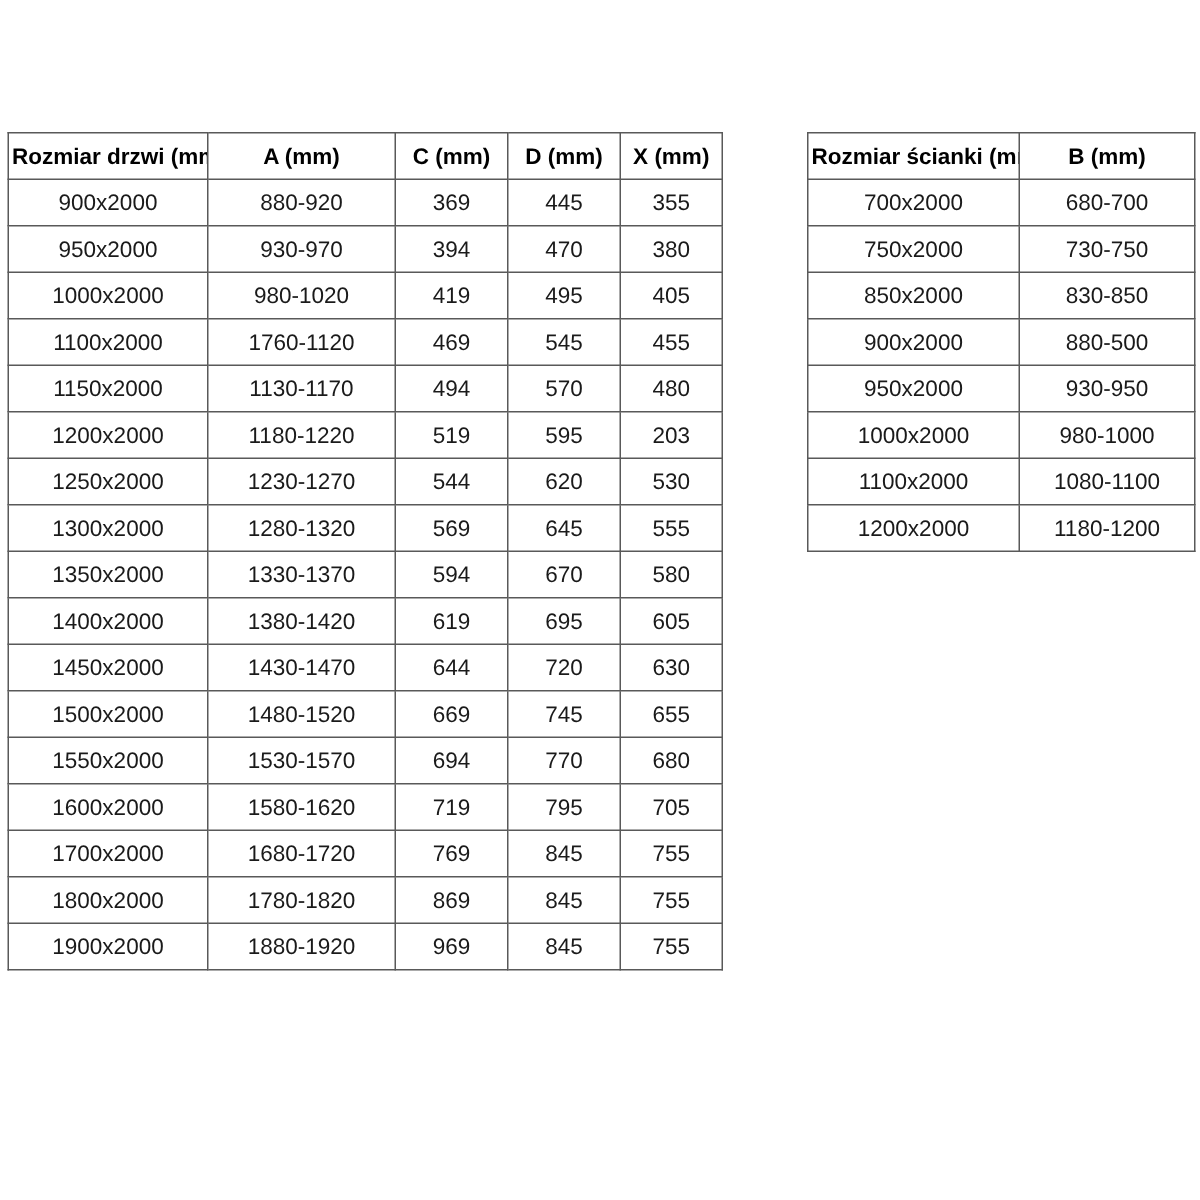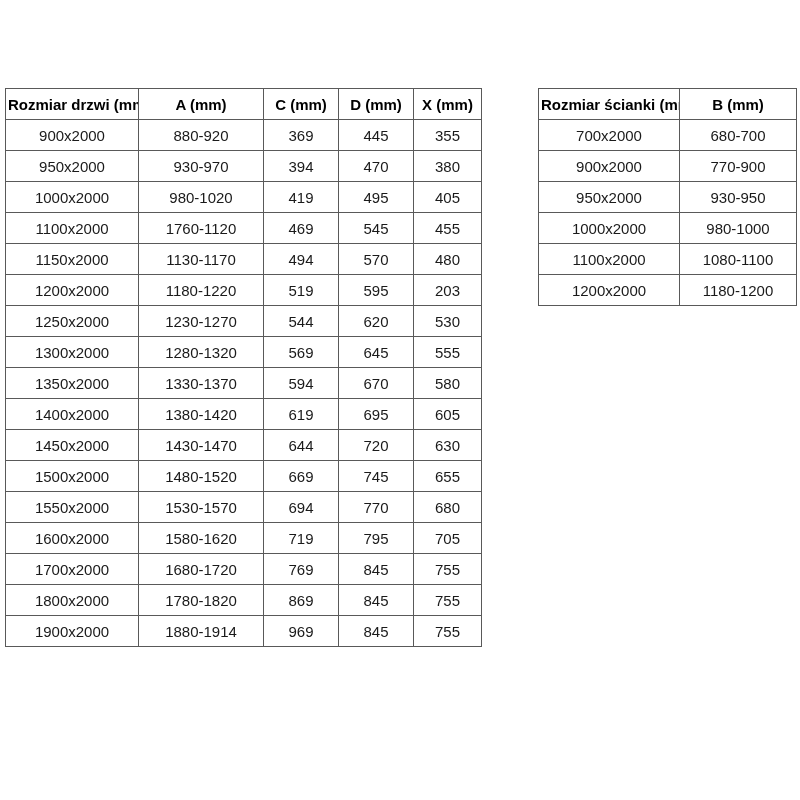--- a/index.html
+++ b/index.html
@@ -181,21 +181,21 @@
         </tr>
         <tr>
           <td>1800x2000</td>
           <td>1780-1820</td>
           <td>869</td>
           <td>845</td>
           <td>755</td>
         </tr>
         <tr>
           <td>1900x2000</td>
-          <td>1880-1914</td>
+          <td>1880-1920</td>
           <td>969</td>
           <td>845</td>
           <td>755</td>
         </tr>
       </tbody>
   </table>
 
   <table id="wall-table">
     <colgroup>
       <col style="width:141px">
@@ -206,22 +206,30 @@
           <th>Rozmiar ścianki (mm)</th>
           <th>B (mm)</th>
         </tr>
     </thead>
     <tbody>
         <tr>
           <td>700x2000</td>
           <td>680-700</td>
         </tr>
         <tr>
+          <td>750x2000</td>
+          <td>730-750</td>
+        </tr>
+        <tr>
+          <td>850x2000</td>
+          <td>830-850</td>
+        </tr>
+        <tr>
           <td>900x2000</td>
-          <td>770-900</td>
+          <td>880-500</td>
         </tr>
         <tr>
           <td>950x2000</td>
           <td>930-950</td>
         </tr>
         <tr>
           <td>1000x2000</td>
           <td>980-1000</td>
         </tr>
         <tr>

